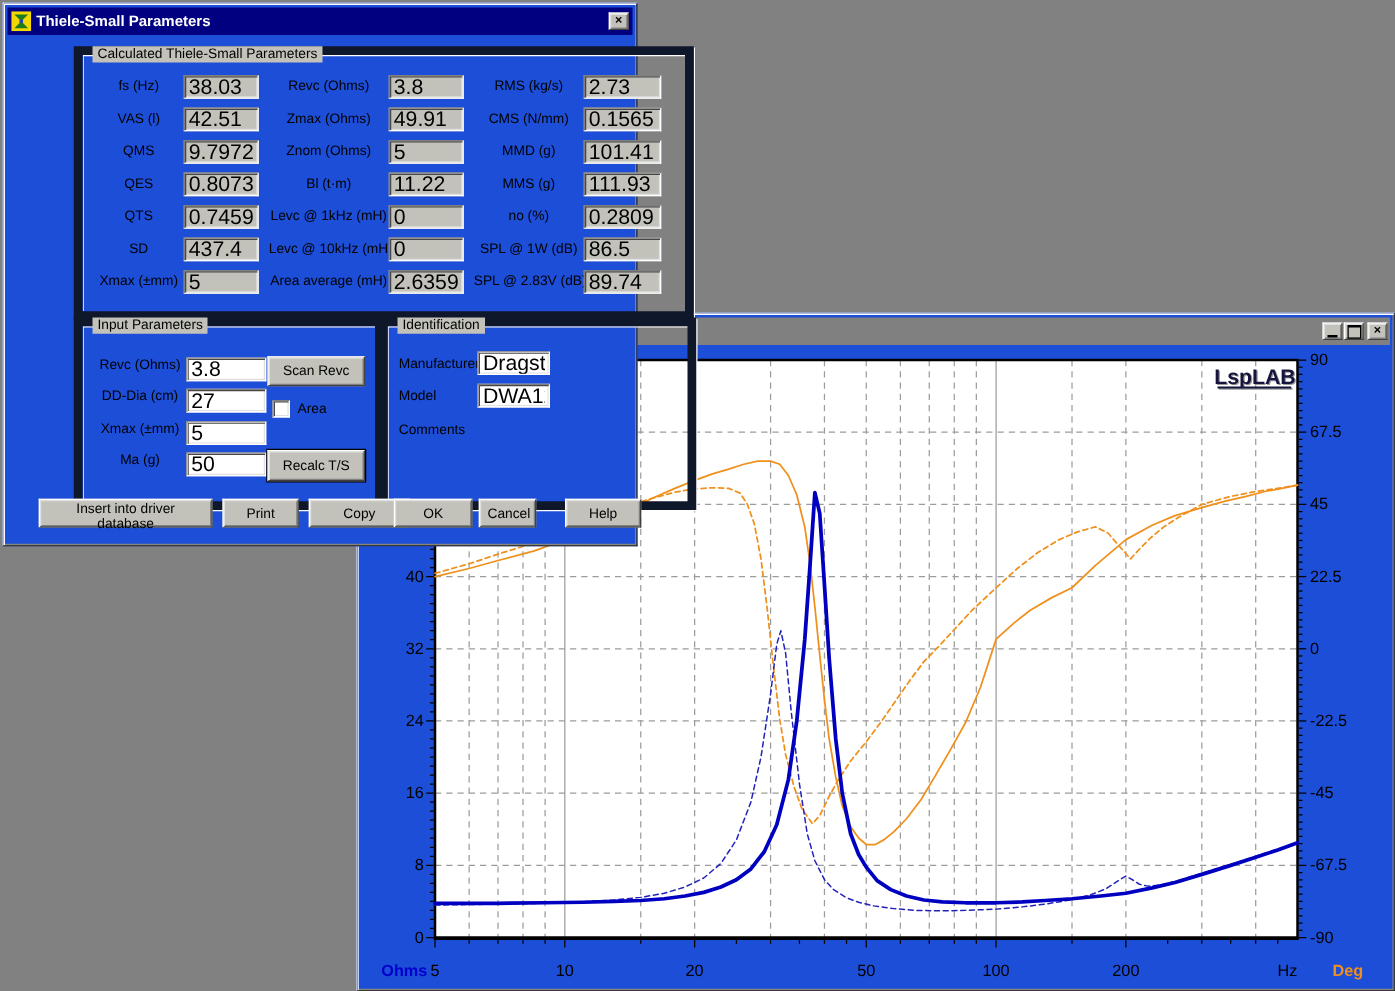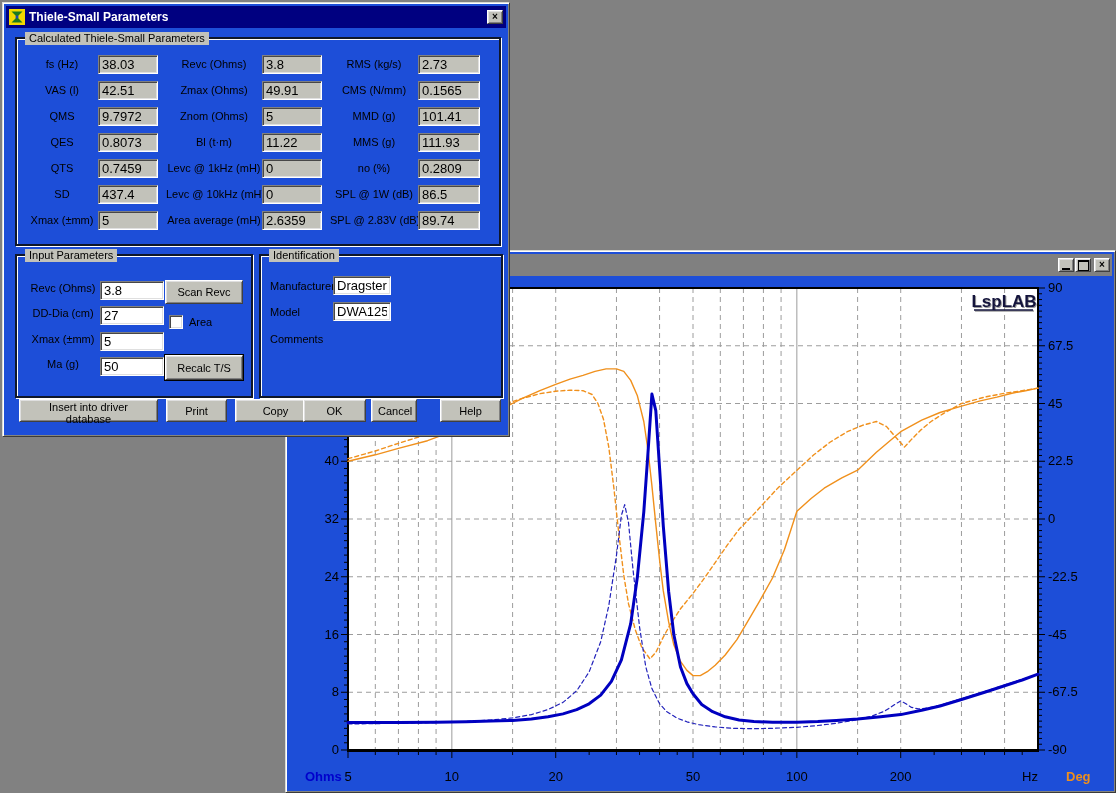--- a/index.html
+++ b/index.html
@@ -5,21 +5,21 @@
   html,body{margin:0;padding:0;background:#555;}
   #screen{position:relative;width:1116px;height:793px;background:#818181;overflow:hidden;
           font-family:"Liberation Sans",sans-serif;font-size:11px;color:#000;}
   
   .win{position:absolute;background:#1d4ed8;border:1px solid;border-color:#dcdcd4 #3a3a3a #3a3a3a #dcdcd4;
        box-shadow:inset 1px 1px 0 #ffffff,inset -1px -1px 0 #85857d;}
   .raised{background:#c2c2ba;border:1px solid;border-color:#ffffff #404040 #404040 #ffffff;
           box-shadow:inset 1px 1px 0 #dfdfdf,inset -1px -1px 0 #808080;}
   .sunken{border:1px solid;border-color:#808080 #ffffff #ffffff #808080;
           box-shadow:inset 1px 1px 0 #474747,inset -1px -1px 0 #dfdfdf;}
-  .groupbox{position:absolute;border:2px solid #0f172a;box-shadow:inset 1px 1px 0 #ffffff,1px 1px 0 #ffffff;}
+  .groupbox{position:absolute;border:7px solid #0f172a;box-shadow:inset 1px 1px 0 #ffffff,1px 1px 0 #ffffff;margin-left:44px;}
   .legend{position:absolute;top:-7px;left:8px;background:#c2c2ba;padding:0 4px;line-height:13px;white-space:nowrap;}
   button{font-family:"Liberation Sans",sans-serif;font-size:11px;cursor:default;}
   
   #chart-window{left:285px;top:250px;width:829px;height:541px;}
   .cw-titlebar{position:absolute;left:3px;top:3px;right:3px;height:22px;background:#808080;
                display:flex;align-items:center;justify-content:flex-end;padding-right:2px;}
   .wbtn{width:16px;height:14px;margin-left:1px;padding:0;display:flex;align-items:center;justify-content:center;
         font-weight:bold;font-size:10px;line-height:10px;}
   .wbtn.gap{margin-left:3px;}
   .glyph-min{display:block;width:8px;height:2px;background:#000;margin-top:7px;}
@@ -27,41 +27,41 @@
   .cw-client{position:absolute;left:3px;top:25px;right:3px;bottom:3px;overflow:hidden;}
   #chart-svg{position:absolute;left:0;top:0;}
   #chart-svg text{font-family:"Liberation Sans",sans-serif;}
   
   #ts-dialog{left:2px;top:2px;width:506px;height:433px;z-index:10;}
   .dlg-titlebar{position:absolute;left:3px;top:3px;right:3px;height:22px;background:#000080;
                 display:flex;align-items:center;padding:0 3px;color:#fff;}
   .dlg-title{flex:1;font-weight:bold;font-size:12px;margin-left:4px;white-space:nowrap;}
   .titlebar-icon{width:16px;height:16px;display:block;}
   .flabel{white-space:nowrap;line-height:13px;text-align:center;}
-  .field{height:17px;line-height:17px;padding:0 3px;font-size:13px;overflow:hidden;white-space:nowrap;}
+  .field{height:17px;line-height:17px;padding:0 3px;font-size:17px;overflow:hidden;white-space:nowrap;}
   .field.gray{background:#c2c2ba;}
   .field.white{background:#fff;}
   input.field{width:50px;font-family:"Liberation Sans",sans-serif;outline:none;}
   #calc-group{left:12px;top:34px;width:482px;height:205px;}
   #calc-grid{position:absolute;left:9px;top:12px;display:grid;
              grid-template-columns:72px 60px 8px 96px 60px 8px 88px 62px;grid-auto-rows:26px;align-items:center;}
   #input-group{left:12px;top:251px;width:234px;height:140px;}
   #ident-group{left:256px;top:251px;width:240px;height:140px;}
   .irow{position:absolute;left:9px;height:20px;}
   .irow .flabel{display:inline-block;width:74px;vertical-align:middle;}
   .irow input{position:absolute;left:74px;top:0;width:56px;height:17px;}
   #scan-btn{position:absolute;left:148px;top:24px;width:78px;height:24px;}
   #recalc-btn{position:absolute;left:148px;top:99px;width:78px;height:25px;box-shadow:inset 1px 1px 0 #dfdfdf,inset -1px -1px 0 #808080,0 0 0 1px #000;}
   #area-row{position:absolute;left:152px;top:59px;display:flex;align-items:center;}
   .cbx{display:inline-block;width:12px;height:12px;background:#fff;margin-right:6px;}
   .ident-label{position:absolute;left:9px;}
   .ident-field{position:absolute;left:72px;width:150px;height:17px;}
   #comments-box{position:absolute;left:72px;top:73px;width:150px;height:50px;background:#fff;
                 padding:2px 4px;line-height:13px;}
-  #dlg-buttons{position:absolute;left:4px;top:396px;width:506px;height:23px;}
+  #dlg-buttons{position:absolute;left:16px;top:396px;width:506px;height:23px;}
   .dlgbtn{position:absolute;top:0;height:23px;}
   .dlgbtn:nth-of-type(1){left:12px;width:139px;}
   .dlgbtn:nth-of-type(2){left:159px;width:61px;}
   .dlgbtn:nth-of-type(3){left:228px;width:81px;}
   .dlgbtn:nth-of-type(4){left:296px;width:63px;}
   .dlgbtn:nth-of-type(5){left:364px;width:46px;}
   .dlgbtn:nth-of-type(6){left:433px;width:61px;}
 </style>
 </head>
 <body>

